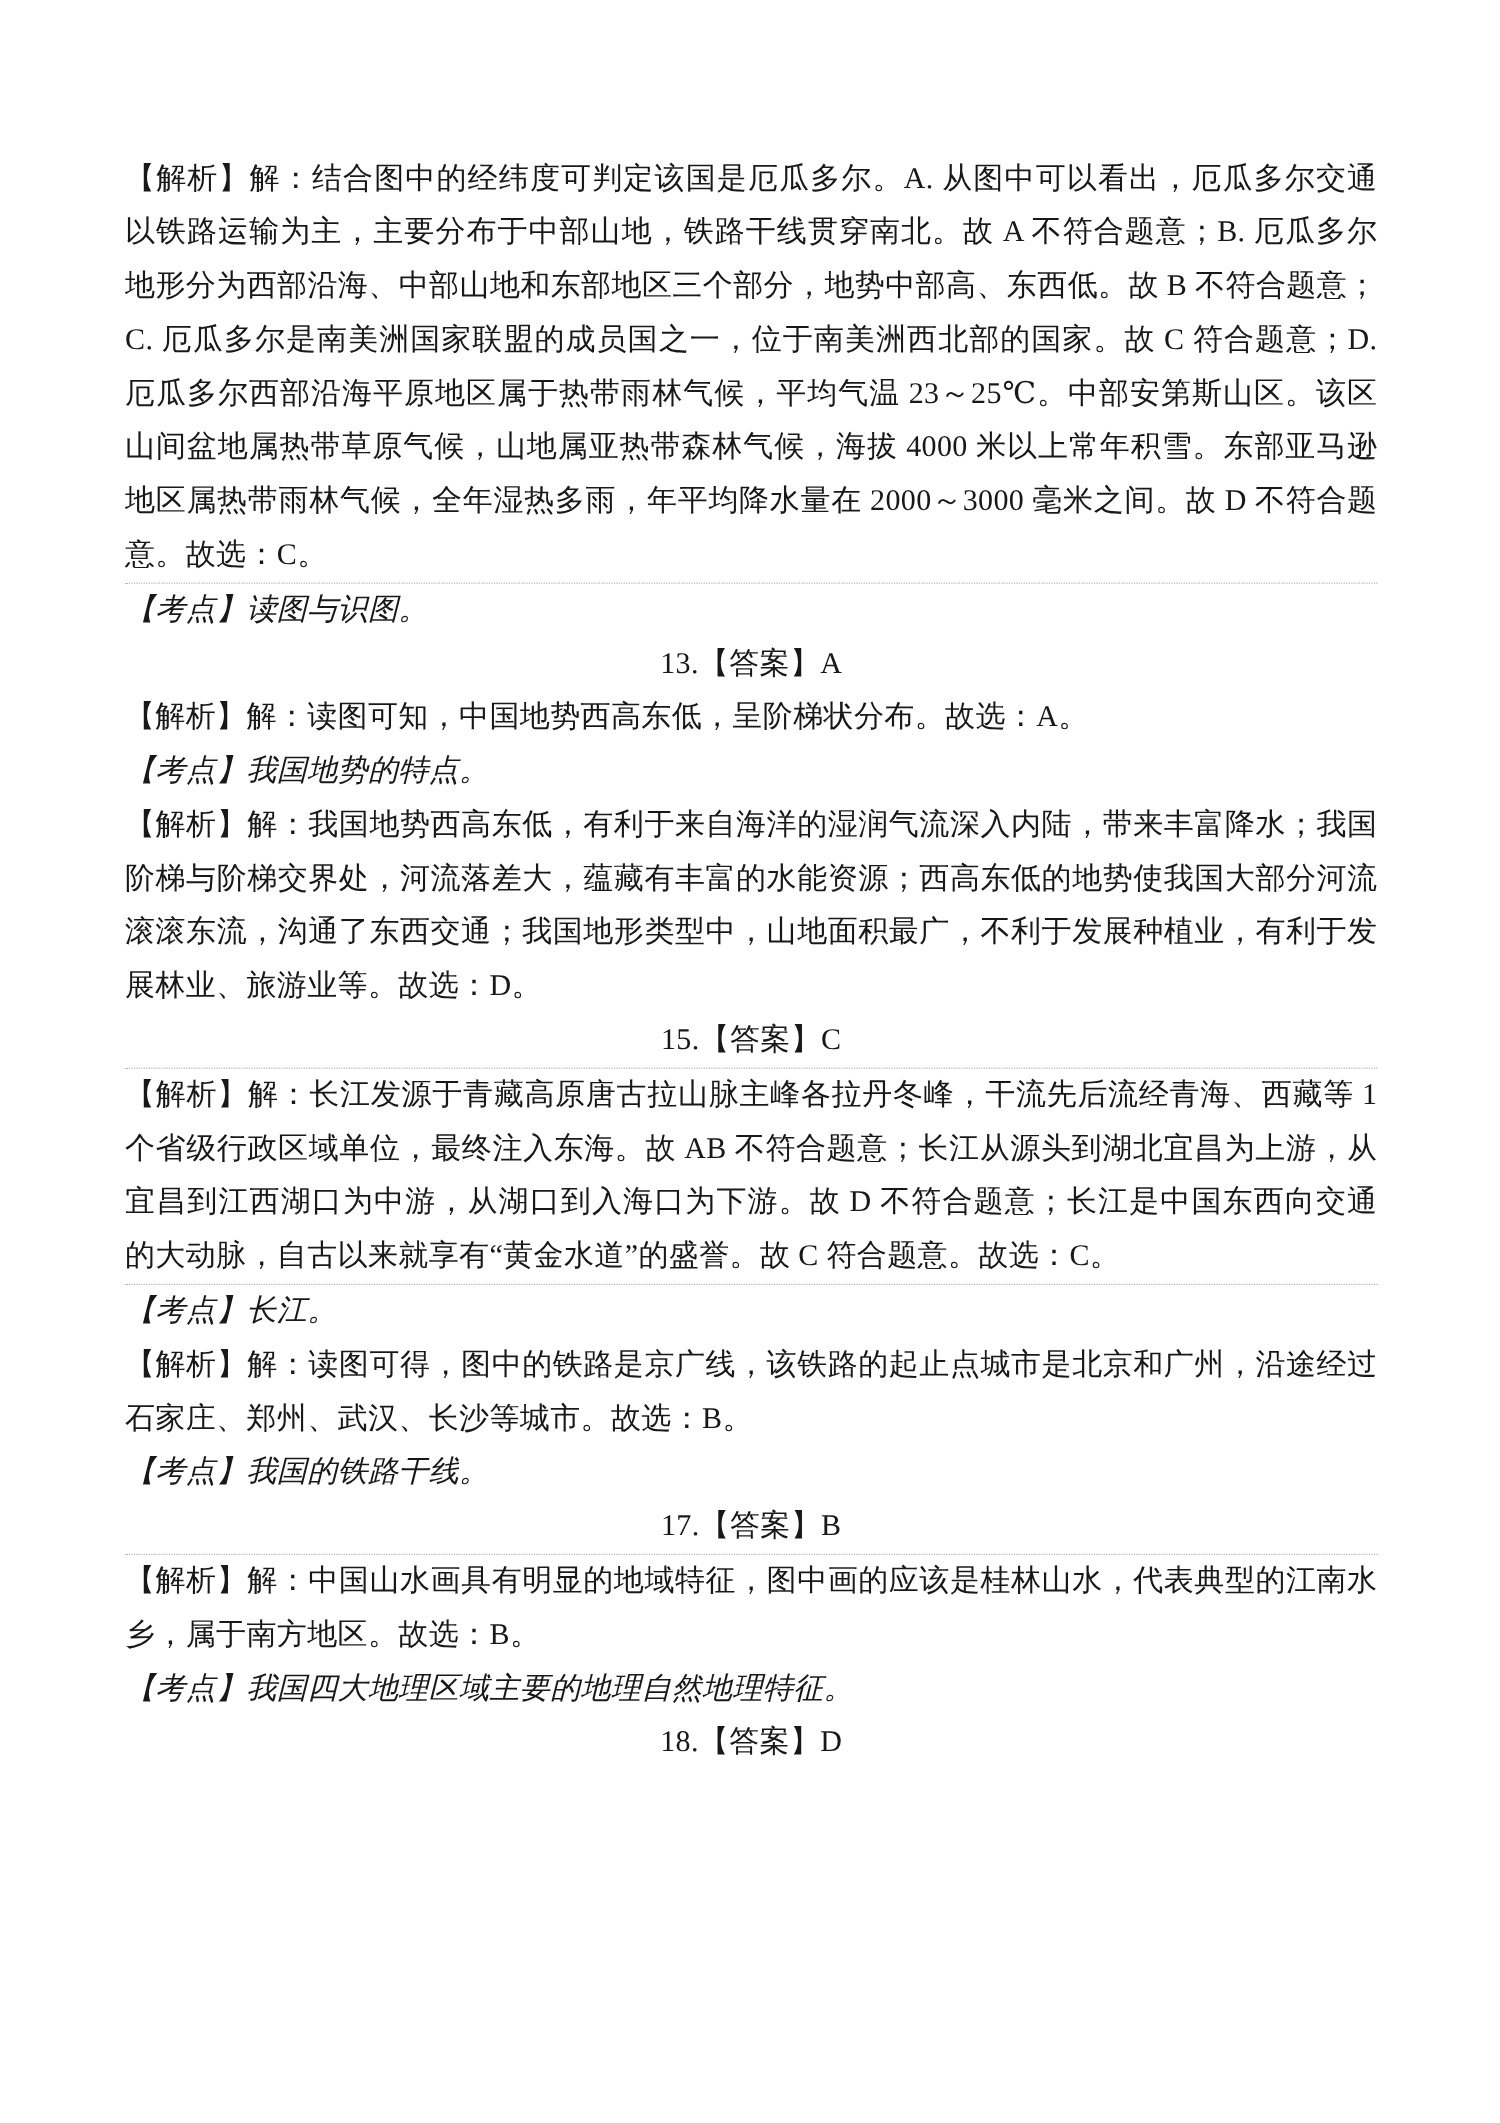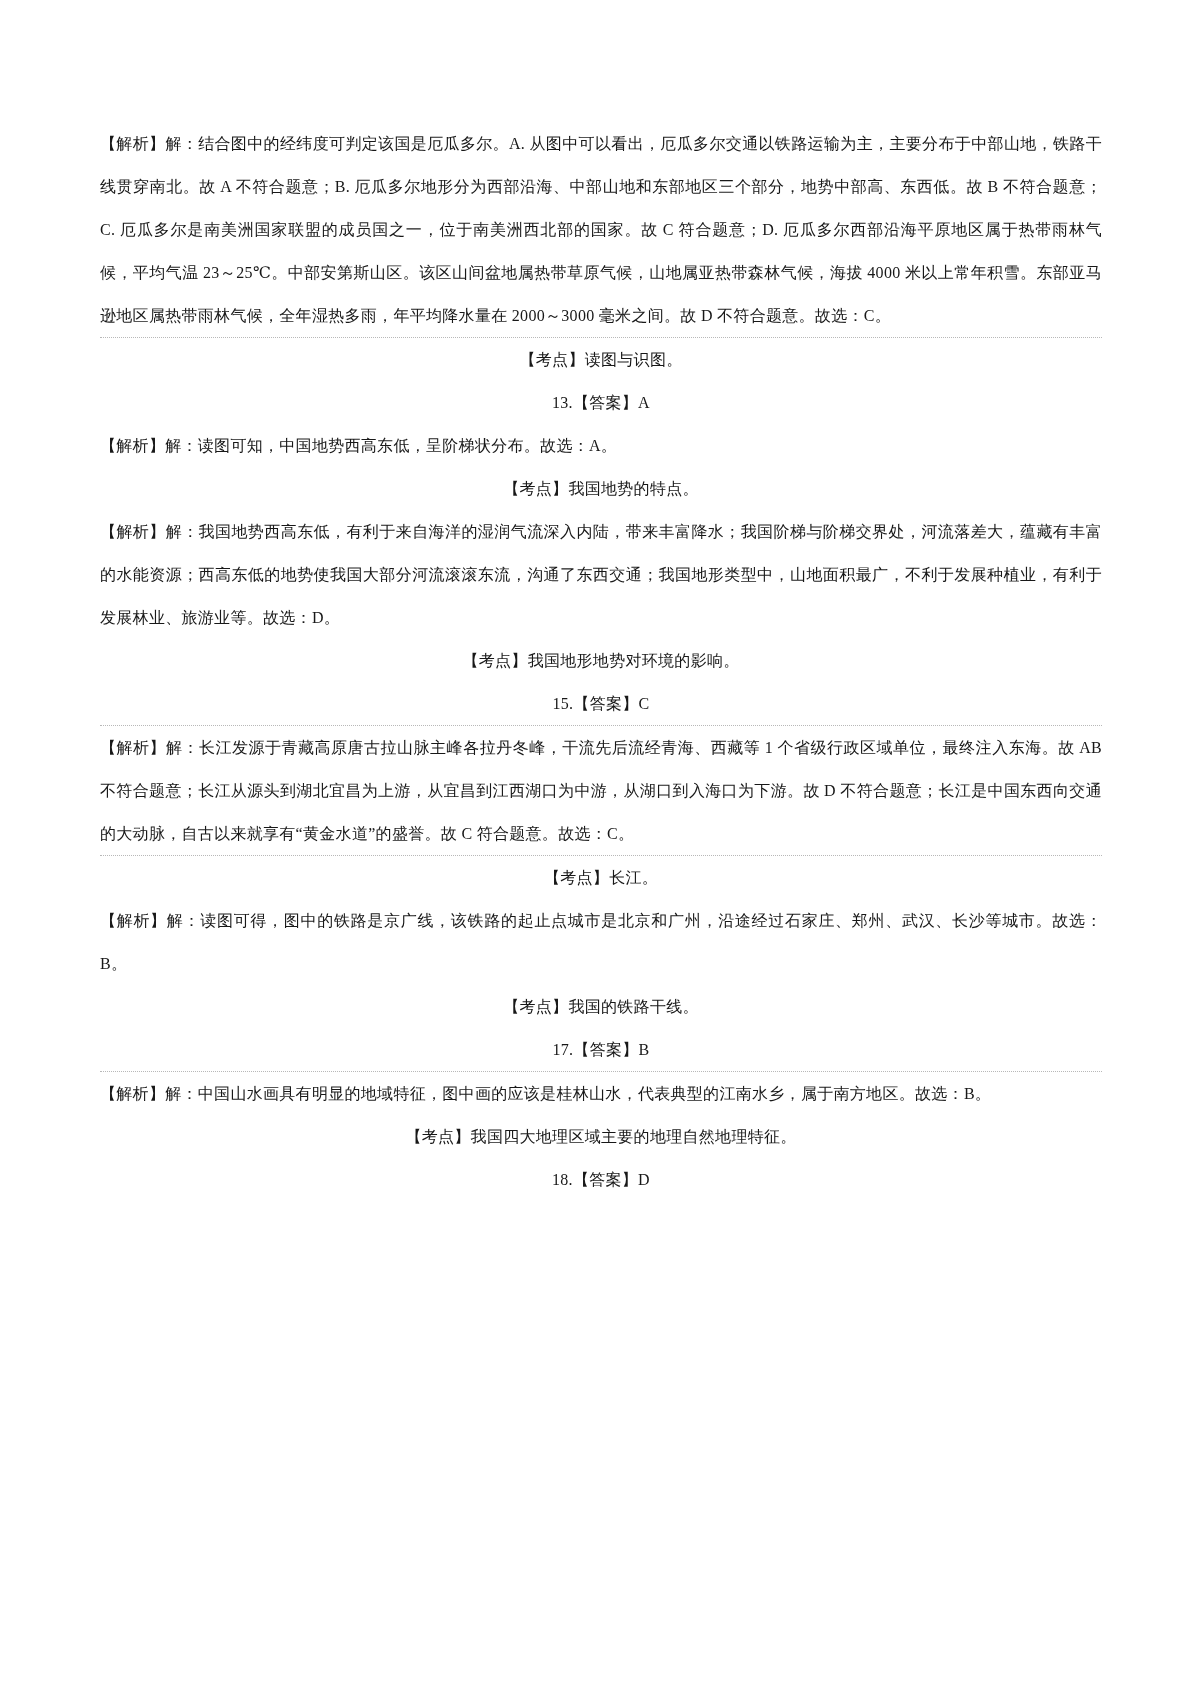--- a/index.html
+++ b/index.html
@@ -15,51 +15,51 @@
     background: #ffffff;
     box-sizing: border-box;
     padding: 122px 98px 80px 100px;
     overflow: hidden;
   }
   .content {
     width: 1002px;
   }
   .para {
     font-family: "Liberation Serif", "DejaVu Serif", serif;
-    font-size: 16px;
+    font-size: 24px;
     line-height: 43px;
     color: #181818;
     margin: 0;
     text-align: justify;
     word-break: break-all;
     letter-spacing: 0.3px;
   }
   .para.dotted {
     border-bottom: 1px dotted #b8b8b8;
   }
   .para.answer {
     text-align: center;
   }
   .para.keypoint {
-    text-align: center;
+    text-align: left;
+    font-style: italic;
   }
 </style>
 </head>
 <body>
 
 <div class="page">
   <div class="content">
 
   <p class="para analysis dotted">【解析】解：结合图中的经纬度可判定该国是厄瓜多尔。A. 从图中可以看出，厄瓜多尔交通以铁路运输为主，主要分布于中部山地，铁路干线贯穿南北。故 A 不符合题意；B. 厄瓜多尔地形分为西部沿海、中部山地和东部地区三个部分，地势中部高、东西低。故 B 不符合题意；C. 厄瓜多尔是南美洲国家联盟的成员国之一，位于南美洲西北部的国家。故 C 符合题意；D. 厄瓜多尔西部沿海平原地区属于热带雨林气候，平均气温 23～25℃。中部安第斯山区。该区山间盆地属热带草原气候，山地属亚热带森林气候，海拔 4000 米以上常年积雪。东部亚马逊地区属热带雨林气候，全年湿热多雨，年平均降水量在 2000～3000 毫米之间。故 D 不符合题意。故选：C。</p>
       <p class="para keypoint">【考点】读图与识图。</p>
       <p class="para answer">13.【答案】A</p>
       <p class="para analysis">【解析】解：读图可知，中国地势西高东低，呈阶梯状分布。故选：A。</p>
       <p class="para keypoint">【考点】我国地势的特点。</p>
       <p class="para analysis">【解析】解：我国地势西高东低，有利于来自海洋的湿润气流深入内陆，带来丰富降水；我国阶梯与阶梯交界处，河流落差大，蕴藏有丰富的水能资源；西高东低的地势使我国大部分河流滚滚东流，沟通了东西交通；我国地形类型中，山地面积最广，不利于发展种植业，有利于发展林业、旅游业等。故选：D。</p>
-      <p class="para keypoint">【考点】我国地形地势对环境的影响。</p>
       <p class="para answer dotted">15.【答案】C</p>
       <p class="para analysis dotted">【解析】解：长江发源于青藏高原唐古拉山脉主峰各拉丹冬峰，干流先后流经青海、西藏等 1 个省级行政区域单位，最终注入东海。故 AB 不符合题意；长江从源头到湖北宜昌为上游，从宜昌到江西湖口为中游，从湖口到入海口为下游。故 D 不符合题意；长江是中国东西向交通的大动脉，自古以来就享有“黄金水道”的盛誉。故 C 符合题意。故选：C。</p>
       <p class="para keypoint">【考点】长江。</p>
       <p class="para analysis">【解析】解：读图可得，图中的铁路是京广线，该铁路的起止点城市是北京和广州，沿途经过石家庄、郑州、武汉、长沙等城市。故选：B。</p>
       <p class="para keypoint">【考点】我国的铁路干线。</p>
       <p class="para answer dotted">17.【答案】B</p>
       <p class="para analysis">【解析】解：中国山水画具有明显的地域特征，图中画的应该是桂林山水，代表典型的江南水乡，属于南方地区。故选：B。</p>
       <p class="para keypoint">【考点】我国四大地理区域主要的地理自然地理特征。</p>
       <p class="para answer">18.【答案】D</p>
     </div>

